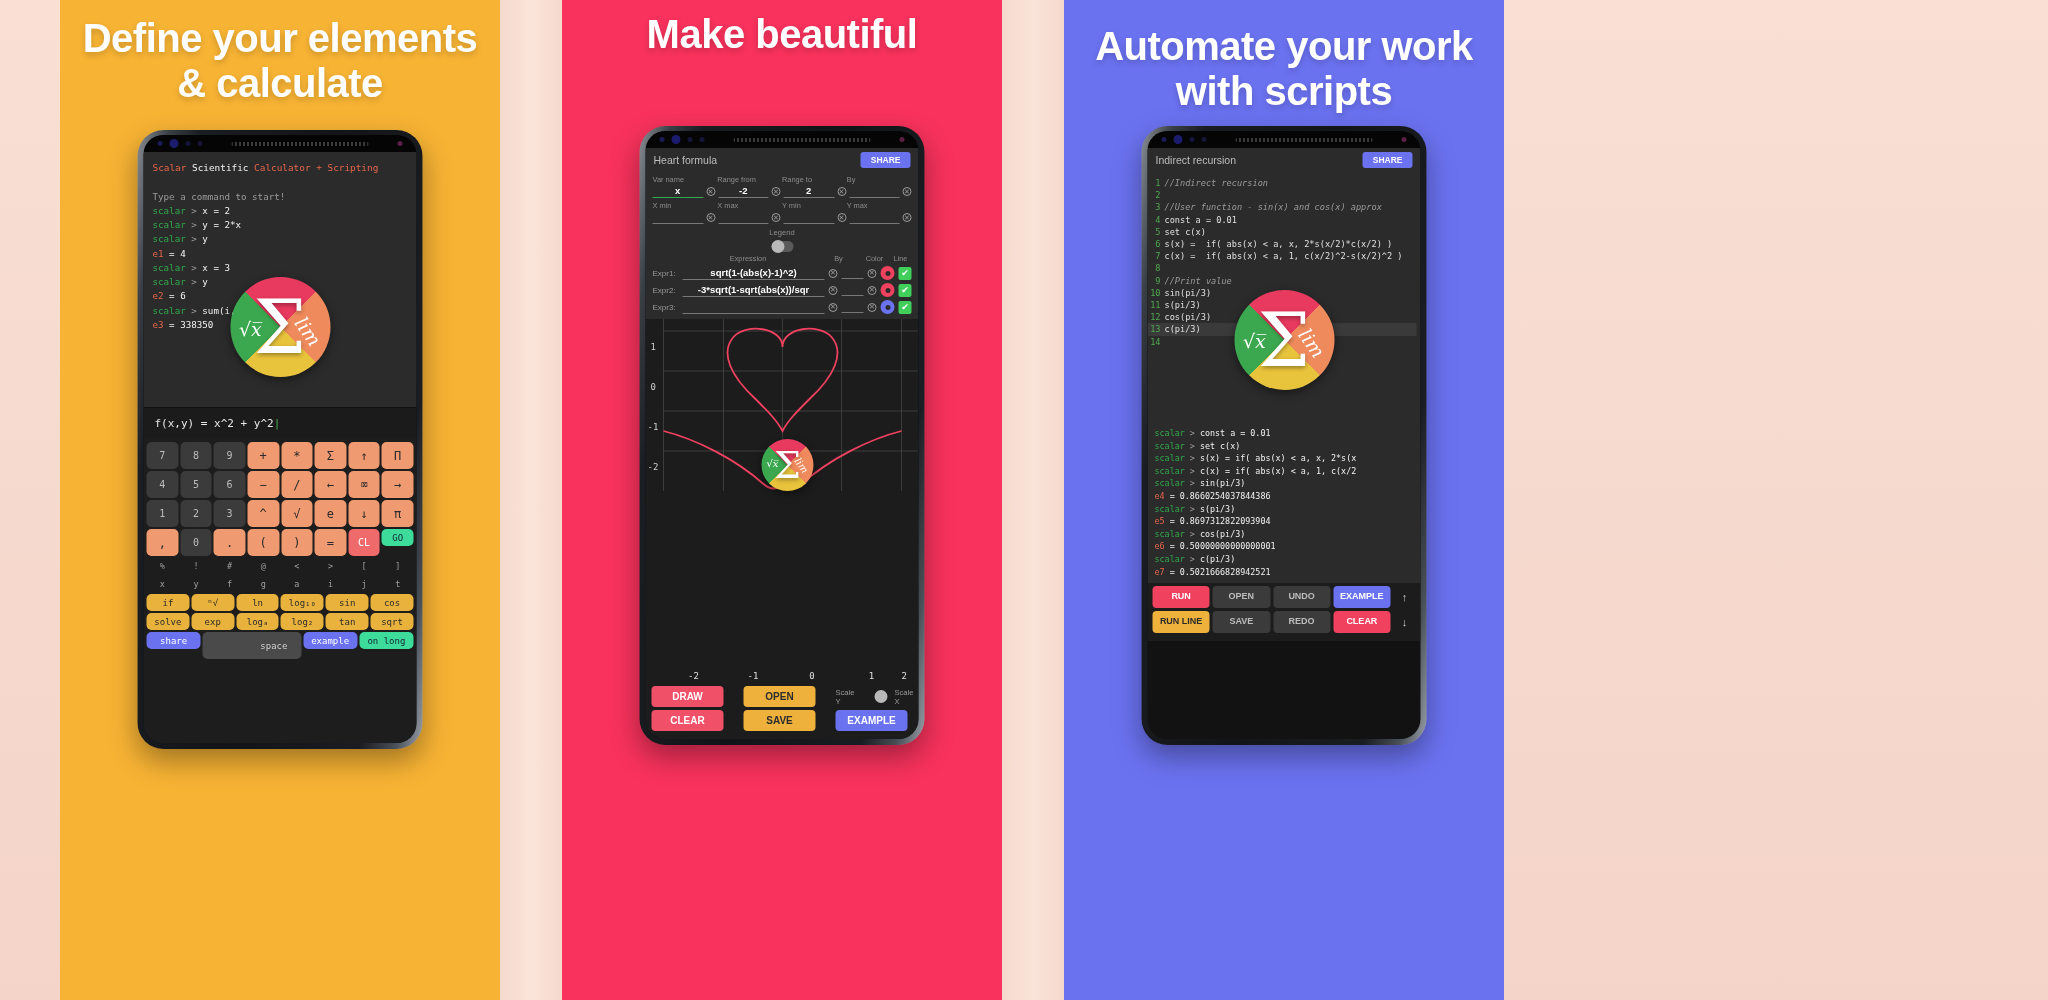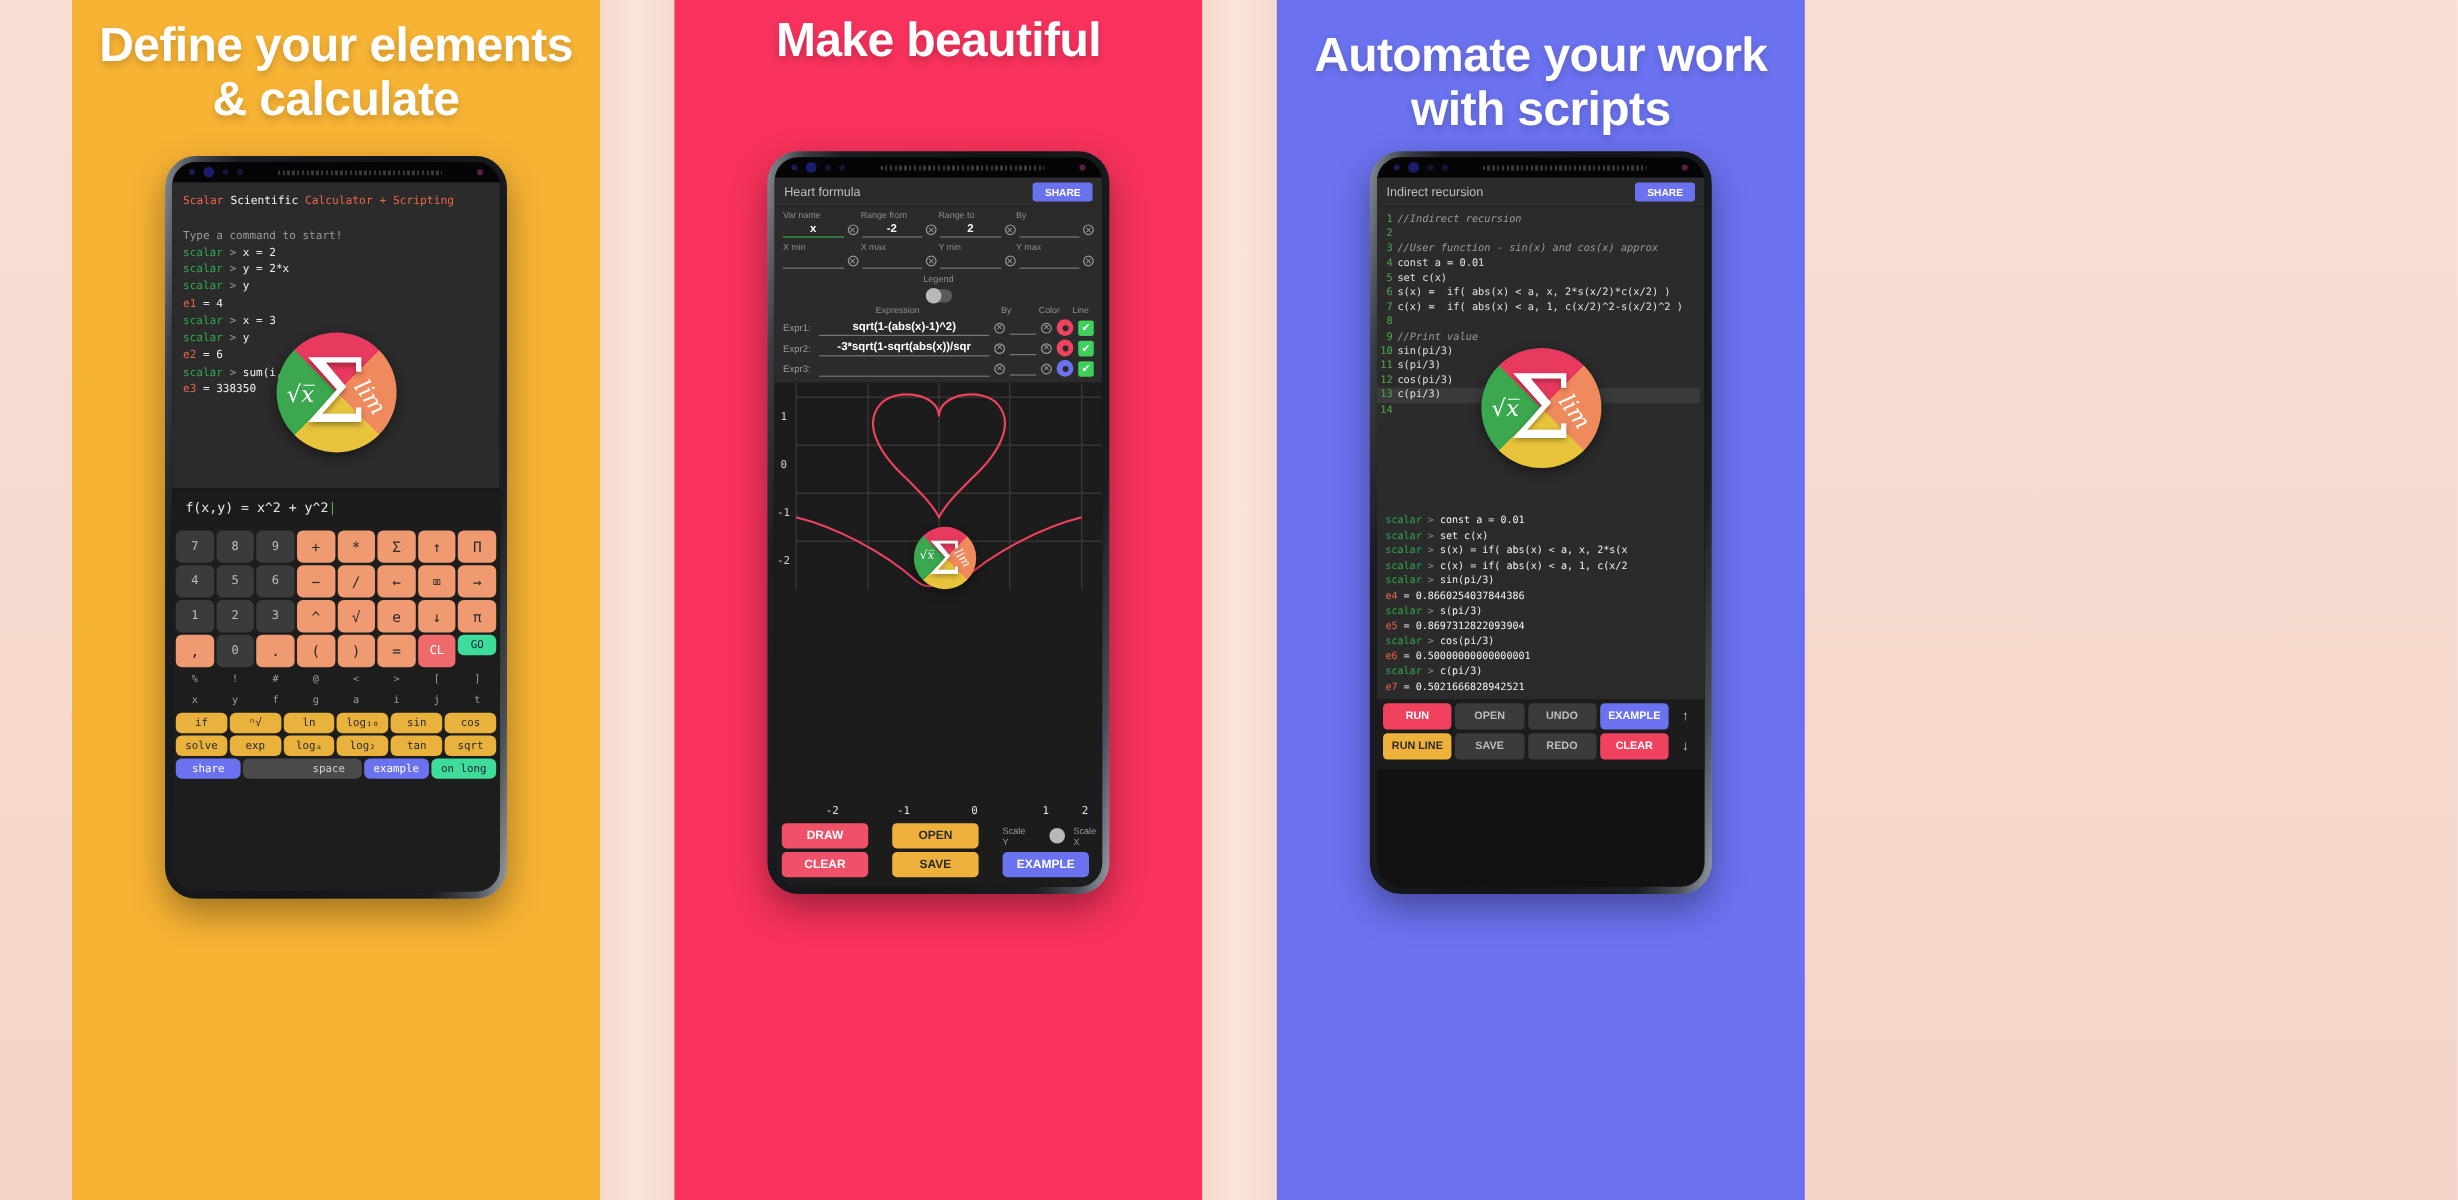--- a/index.html
+++ b/index.html
@@ -116,21 +116,21 @@
     display:flex; align-items:center; justify-content:center;
     font-size:10px; font-family:"DejaVu Sans Mono", monospace;
   }
   .key.op { background:#ef9a71; color:#2b2b2b; font-size:12px; }
   .key.sm { height:16px; font-size:8.5px; background:transparent; color:#9e9e9e; }
   .key.fn { height:17px; font-size:9px; background:#4a4a4a; color:#cfcfcf; }
   .key.fn.y { background:#e8b23c; color:#2b2b2b; }
   .key.red { background:#ef6b6b; color:#fff; font-size:10px; }
   .key.blue { background:#6b72f0; color:#fff; font-size:9px; height:17px; }
   .key.teal { background:#3ddc9b; color:#123; font-size:9px; height:17px; }
-  .key.grey2 { background:#4a4a4a; color:#d0d0d0; font-size:9px; height:17px;padding-left:44px; }
+  .key.grey2 { background:#4a4a4a; color:#d0d0d0; font-size:9px; height:27px;padding-left:44px; }
 
   
   .gtopbar { background:#2b2b2b; display:flex; align-items:center; padding:4px 8px; gap:18px;}
   .gtopbar .t { color:#bdbdbd; font-size:10.5px; flex:1 1 auto;}
   .sharebtn { background:#6b72f0; color:#fff; font-size:8.5px; font-weight:bold;
     padding:3px 10px; border-radius:3px; }
   .formarea { background:#2b2b2b; padding: 3px 7px 5px 7px; }
   .fhead { display:flex; font-size:7.4px; color:#8d8d8d; }
   .fhead span { flex:1 1 0; }
   .frow { display:flex; align-items:flex-end; gap:3px; margin-top:1px; }

